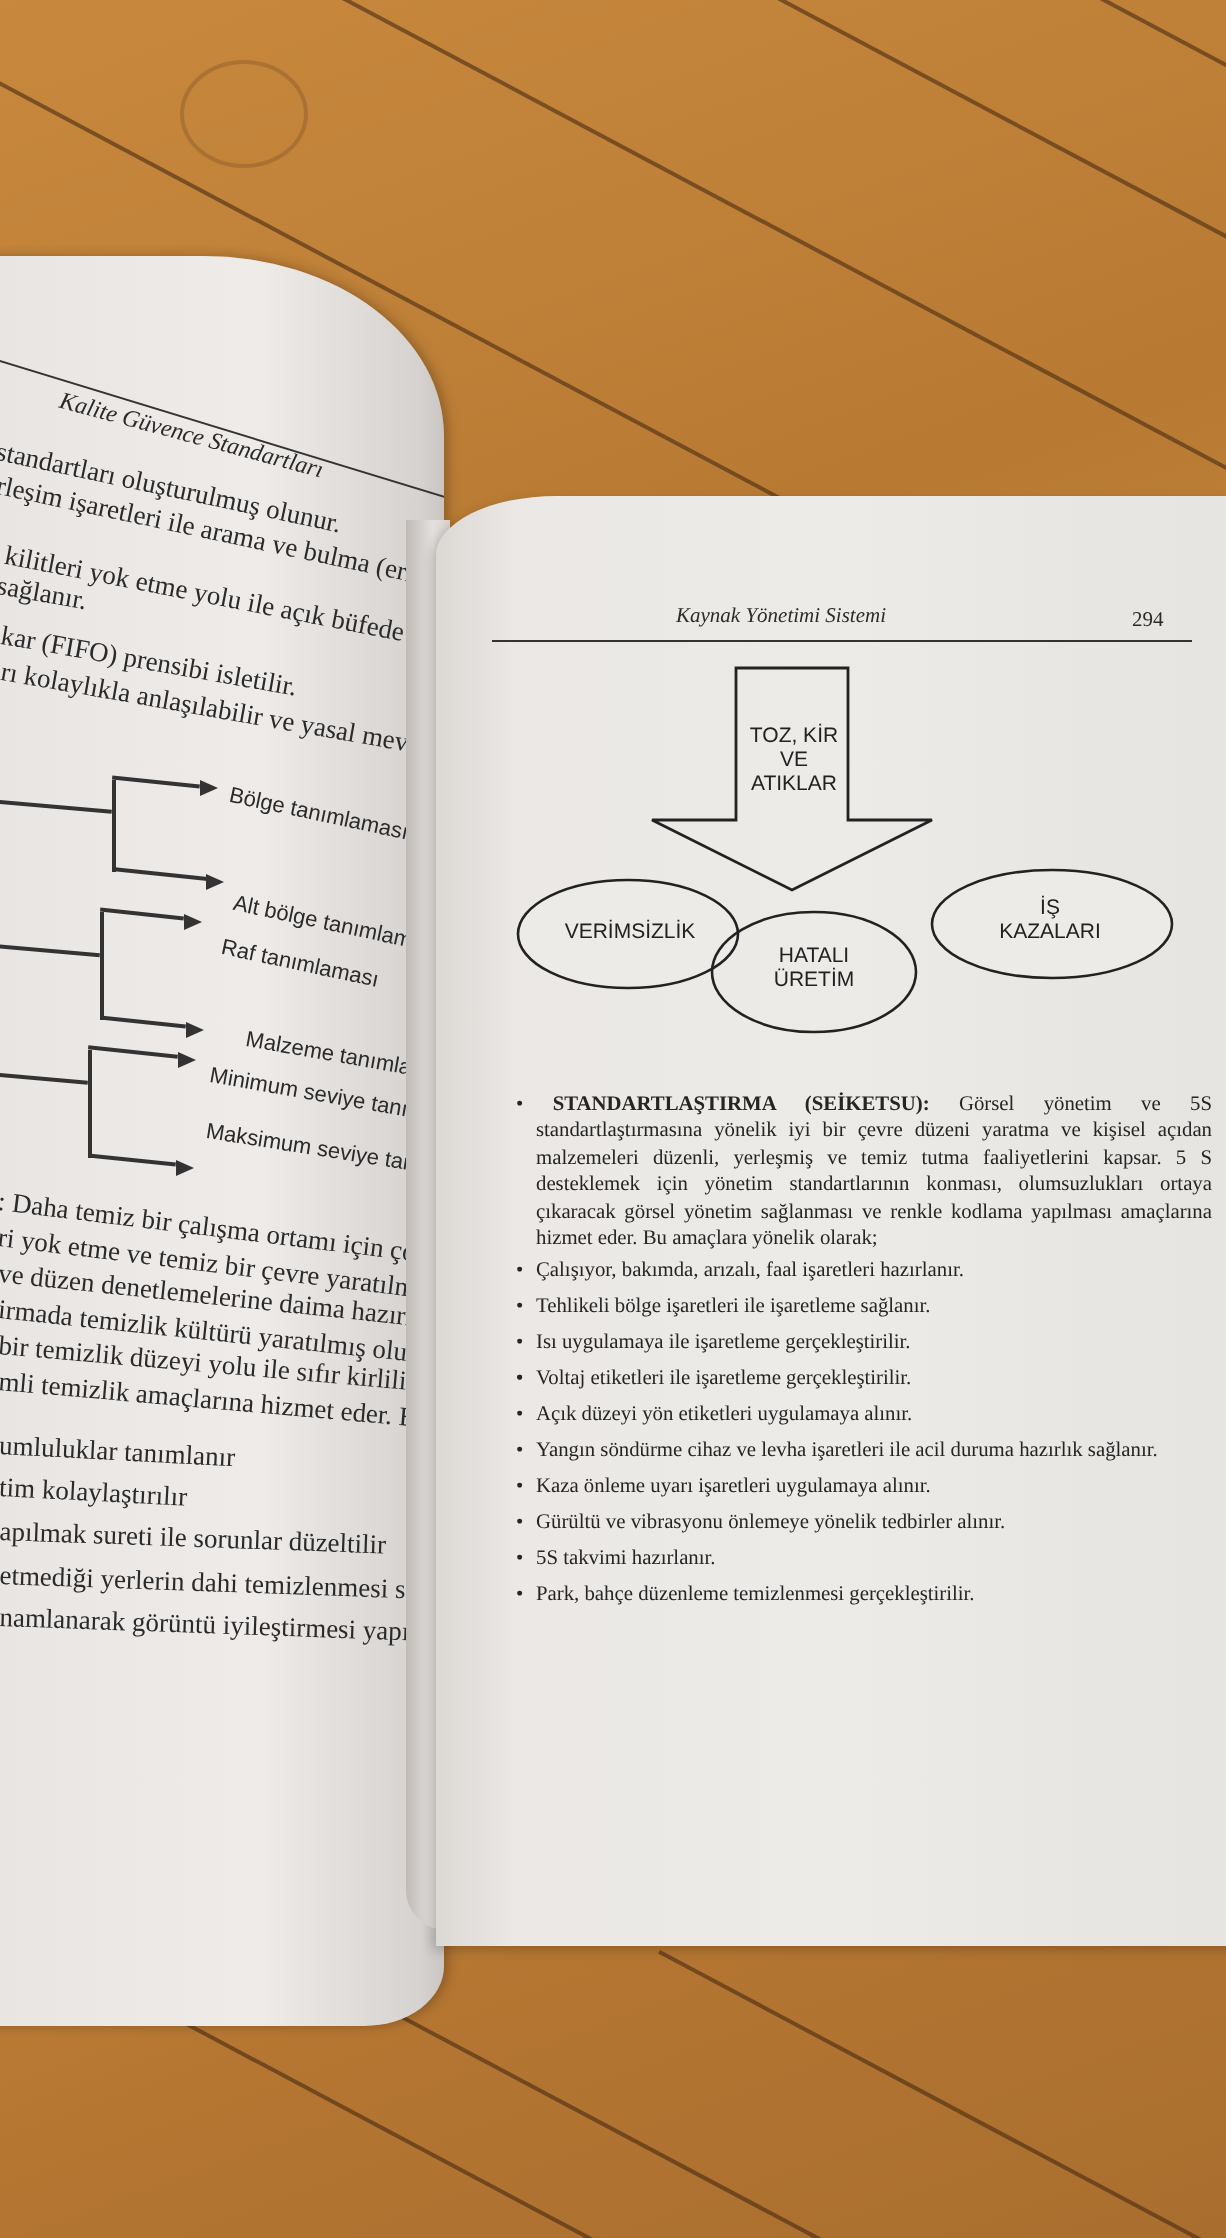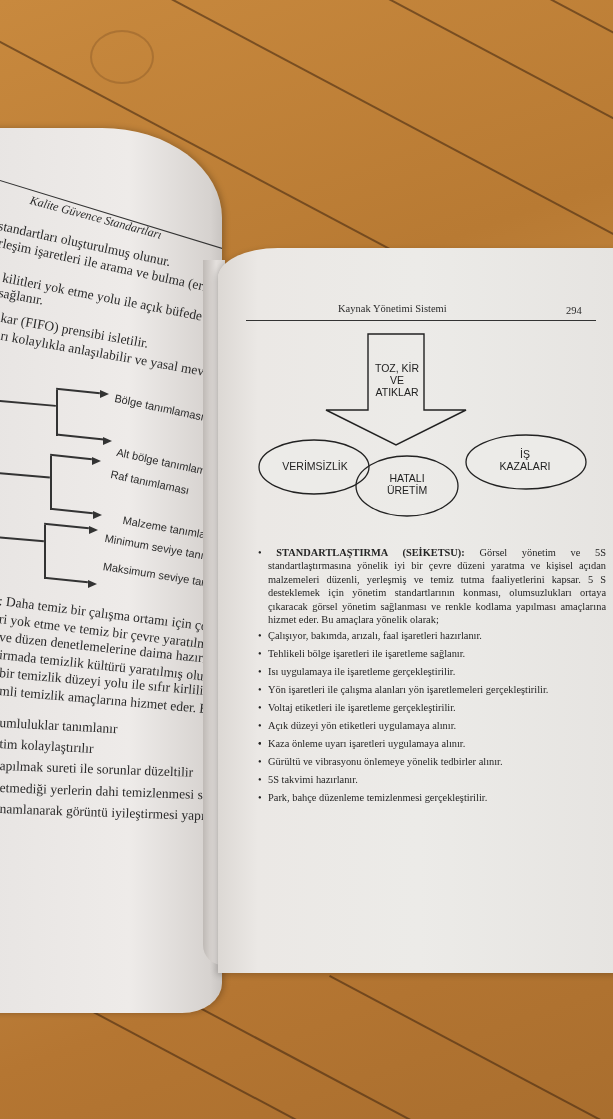--- a/index.html
+++ b/index.html
@@ -44,21 +44,21 @@
     border-bottom-left-radius: 20px;
   }
   
   .right-page {
     position:absolute; left:218px; top:248px; width:400px; height:725px;
     background: linear-gradient(90deg, #dcd8d4 0%, #ebe8e5 10%, #ecebe8 50%, #e6e4e1 100%);
     border-top-left-radius: 60px 30px;
     box-shadow: -2px 2px 6px rgba(0,0,0,0.2);
   }
   .rp-header {
-    position:absolute; left:120px; top:55px; font-size:10.5px; color:#2b2b2b;
+    position:absolute; left:120px; top:55px; font-style:italic; font-size:10.5px; color:#2b2b2b;
   }
   .rp-pageno { position:absolute; left:348px; top:57px; font-size:10.5px; color:#2b2b2b; }
   .rp-rule {
     position:absolute; left:28px; top:72px; width:350px; height:1.2px; background:#333;
   }
   
   .diagram { position:absolute; left:38px; top:82px; width:340px; height:190px;text-decoration:underline; }
   .diagram svg { position:absolute; left:0; top:0; }
   .dlabel {
     position:absolute; font-family:"Liberation Sans", sans-serif; font-size:10.5px; color:#222;
@@ -178,23 +178,23 @@
   <div class="rp-body">
     <div class="para">
       <span>•</span>
       <b>STANDARTLAŞTIRMA (SEİKETSU):</b>
       <span>Görsel yönetim ve 5S standartlaştırmasına yönelik iyi bir çevre düzeni yaratma ve kişisel açıdan malzemeleri düzenli, yerleşmiş ve temiz tutma faaliyetlerini kapsar. 5 S desteklemek için yönetim standartlarının konması, olumsuzlukları ortaya çıkaracak görsel yönetim sağlanması ve renkle kodlama yapılması amaçlarına hizmet eder. Bu amaçlara yönelik olarak;</span>
     </div>
     <ul>
       <li><span class="bullet">•</span><span>Çalışıyor, bakımda, arızalı, faal işaretleri hazırlanır.</span></li>
       <li><span class="bullet">•</span><span>Tehlikeli bölge işaretleri ile işaretleme sağlanır.</span></li>
       <li><span class="bullet">•</span><span>Isı uygulamaya ile işaretleme gerçekleştirilir.</span></li>
-      <li><span class="bullet">•</span><span style="white-space:nowrap;">Yön işaretleri ile çalışma alanları yön işaretlemeleri gerçekleştirilir.</span></li>
+      <li><span class="bullet">•</span></li>
       <li><span class="bullet">•</span><span>Voltaj etiketleri ile işaretleme gerçekleştirilir.</span></li>
       <li><span class="bullet">•</span><span>Açık düzeyi yön etiketleri uygulamaya alınır.</span></li>
-      <li><span class="bullet">•</span></li>
+      <li><span class="bullet">•</span><span>Yangın söndürme cihaz ve levha işaretleri ile acil duruma hazırlık sağlanır.</span></li>
       <li><span class="bullet">•</span><span>Kaza önleme uyarı işaretleri uygulamaya alınır.</span></li>
       <li><span class="bullet">•</span><span>Gürültü ve vibrasyonu önlemeye yönelik tedbirler alınır.</span></li>
       <li><span class="bullet">•</span><span>5S takvimi hazırlanır.</span></li>
       <li><span class="bullet">•</span><span>Park, bahçe düzenleme temizlenmesi gerçekleştirilir.</span></li>
     </ul>
   </div>
 </div>
 
 </body></html>

